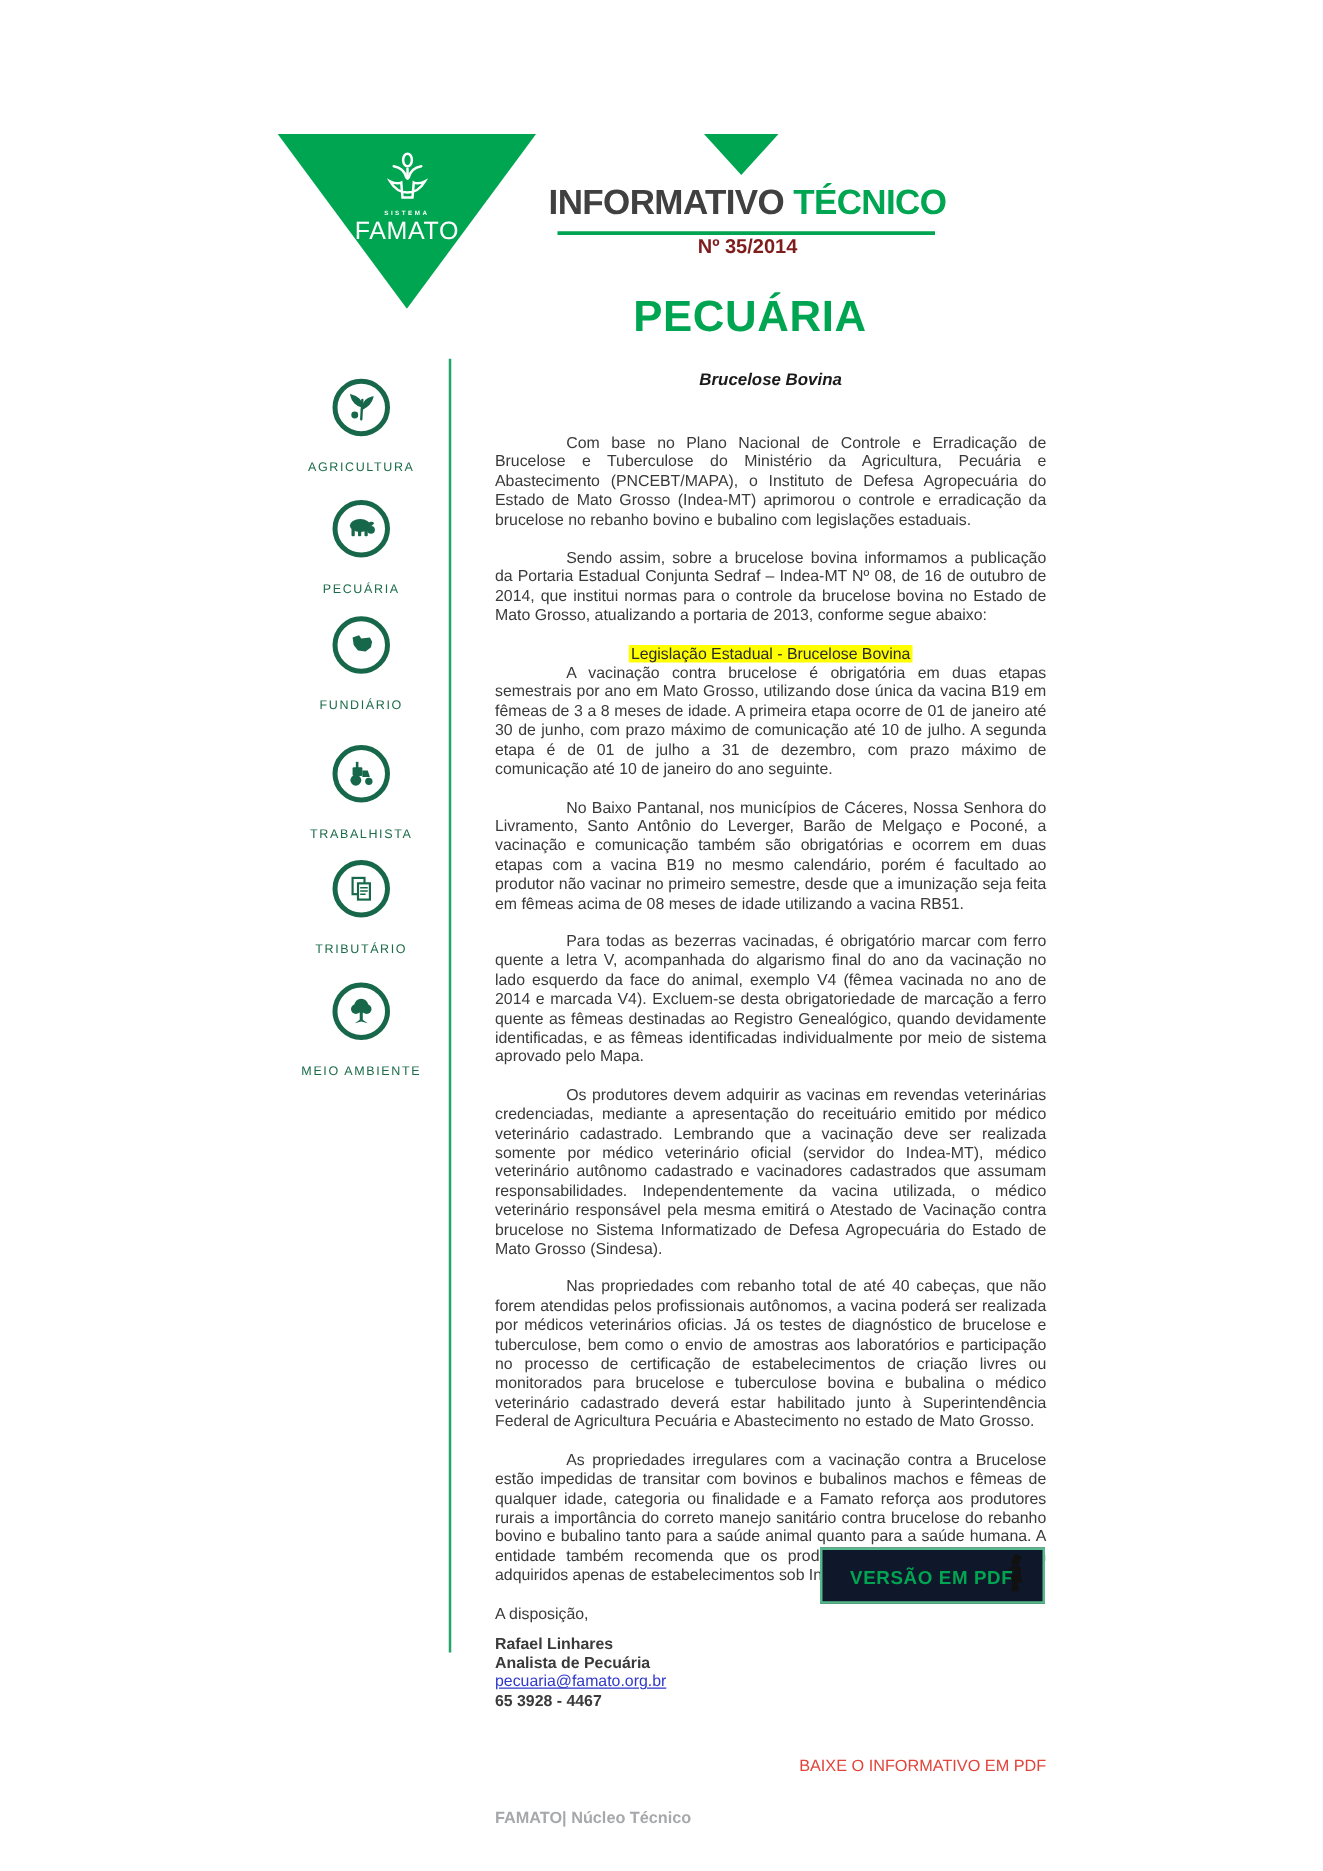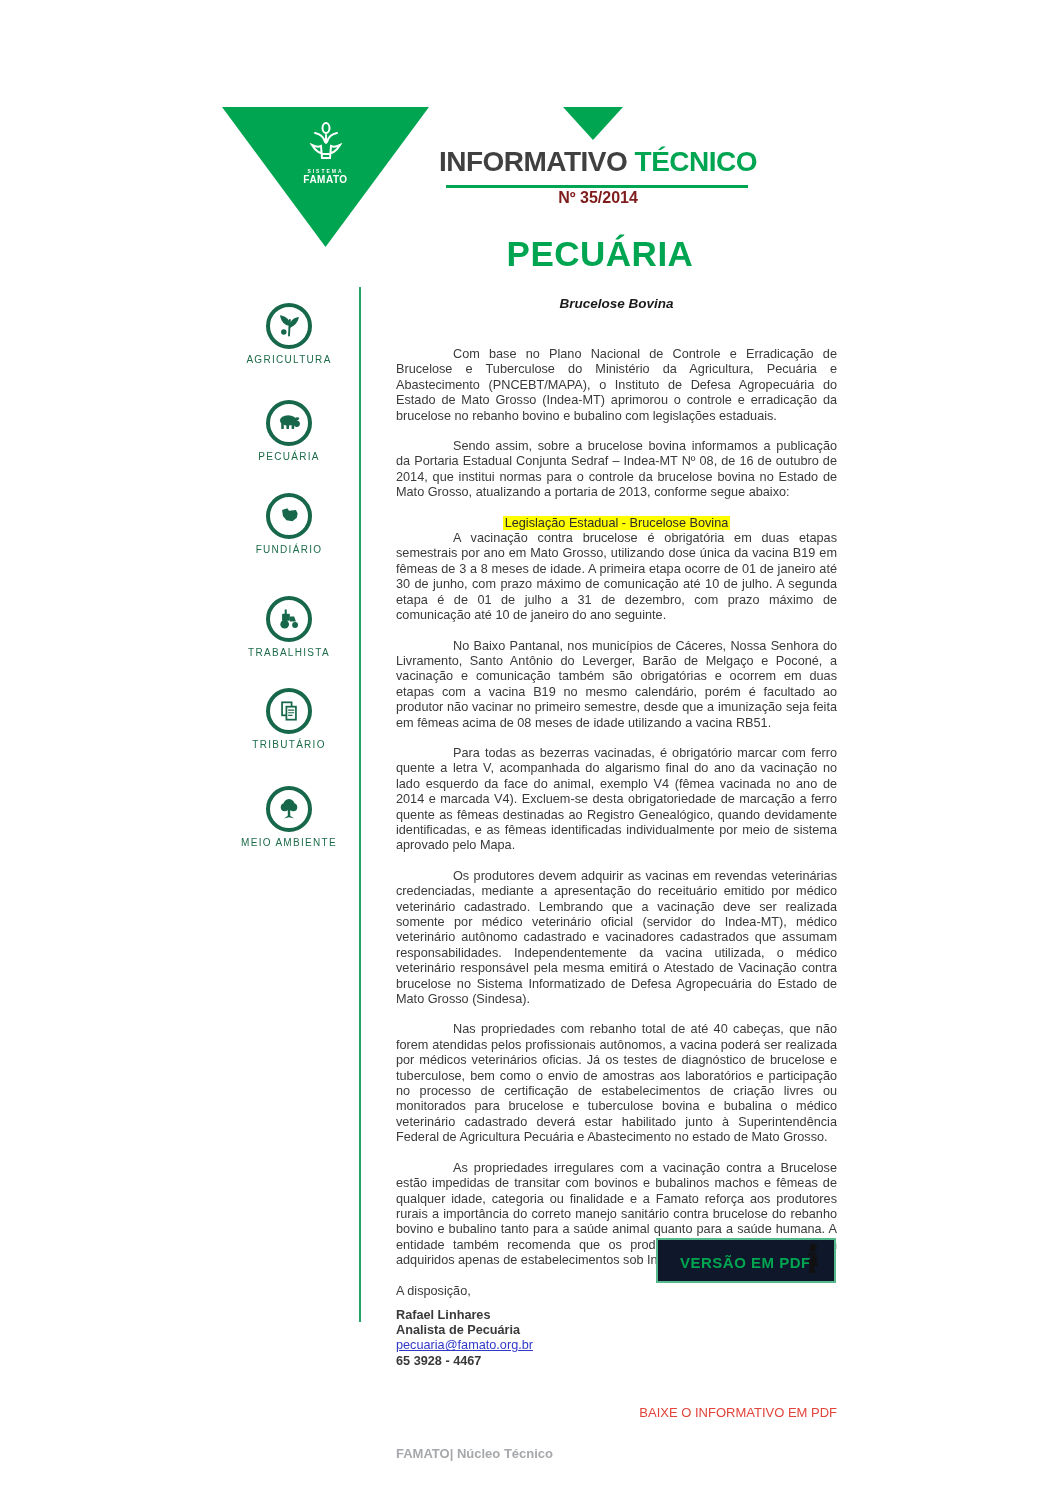--- a/index.html
+++ b/index.html
@@ -9,38 +9,38 @@
   
   .tri{position:absolute;background:#00A551;}
   .tri-big{left:222px;top:107px;width:207px;height:140px;
            -webkit-clip-path:polygon(0 0,100% 0,50% 100%);clip-path:polygon(0 0,100% 0,50% 100%);}
   .tri-small{left:563px;top:107px;width:60px;height:33px;
            -webkit-clip-path:polygon(0 0,100% 0,50% 100%);clip-path:polygon(0 0,100% 0,50% 100%);}
   .logo{position:absolute;left:0;top:14px;width:100%;display:flex;flex-direction:column;
         align-items:center;color:#fff;}
   .logo svg{display:block;}
   .logo .sys{font-size:5px;letter-spacing:2px;font-weight:bold;margin-top:1px;}
-  .logo .brand{font-size:10px;font-weight:bold;letter-spacing:.5px;margin-top:0px;text-align:center;}
+  .logo .brand{font-size:20px;font-weight:normal;letter-spacing:.5px;margin-top:0px;text-align:center;}
 
   .title-wrap{position:absolute;left:428px;top:146px;width:340px;text-align:center;
               font-weight:bold;font-size:28px;letter-spacing:-.5px;white-space:nowrap;}
   .title-dark{color:#404040;}
   .title-green{color:#00A551;}
   .title-rule{position:absolute;left:446px;top:185px;width:302px;height:3px;background:#00A551;}
   .issue{position:absolute;left:428px;top:189px;width:340px;text-align:center;
          font-size:16px;font-weight:bold;color:#7f1d1d;}
   .section-title{position:absolute;left:380px;top:234px;width:440px;text-align:center;
          font-size:35px;font-weight:bold;color:#00A551;letter-spacing:.5px;}
 
   
   .vline{position:absolute;left:359px;top:287px;width:2px;height:1035px;background:#23A566;}
   .side-item{position:absolute;left:222px;width:134px;text-align:center;}
   .side-circle{width:38px;height:38px;border:4px solid #17684A;border-radius:50%;
                margin:0 auto;background:#fff;display:flex;align-items:center;justify-content:center;}
-  .side-label{display:block;margin-top:5px;font-size:10px;letter-spacing:1.3px;color:#1C6B49;}
+  .side-label{display:block;margin-top:20px;font-size:10px;letter-spacing:1.3px;color:#1C6B49;}
 
   
   .content{position:absolute;left:396px;top:296px;width:441px;color:#3A3A3A;}
   .art-title{text-align:center;font-size:13.5px;font-weight:bold;font-style:italic;color:#1A1A1A;margin:0 0 36px 0;}
   .content p.body{margin:0 0 15px 0;font-size:12.7px;line-height:15.4px;
                   text-align:justify;text-indent:57px;}
   .hl-line{text-align:center;margin:6px 0 0 0;font-size:12.7px;line-height:15.4px;}
   .hl-line span{background:#FFFF00;color:#2A2A2A;padding:0 2px;}
   .link-line{text-align:center;margin:0 0 14px 0;font-size:12.7px;line-height:15.4px;}
   a.doc-link{color:#3038C8;text-decoration:underline;cursor:pointer;word-break:break-all;}

